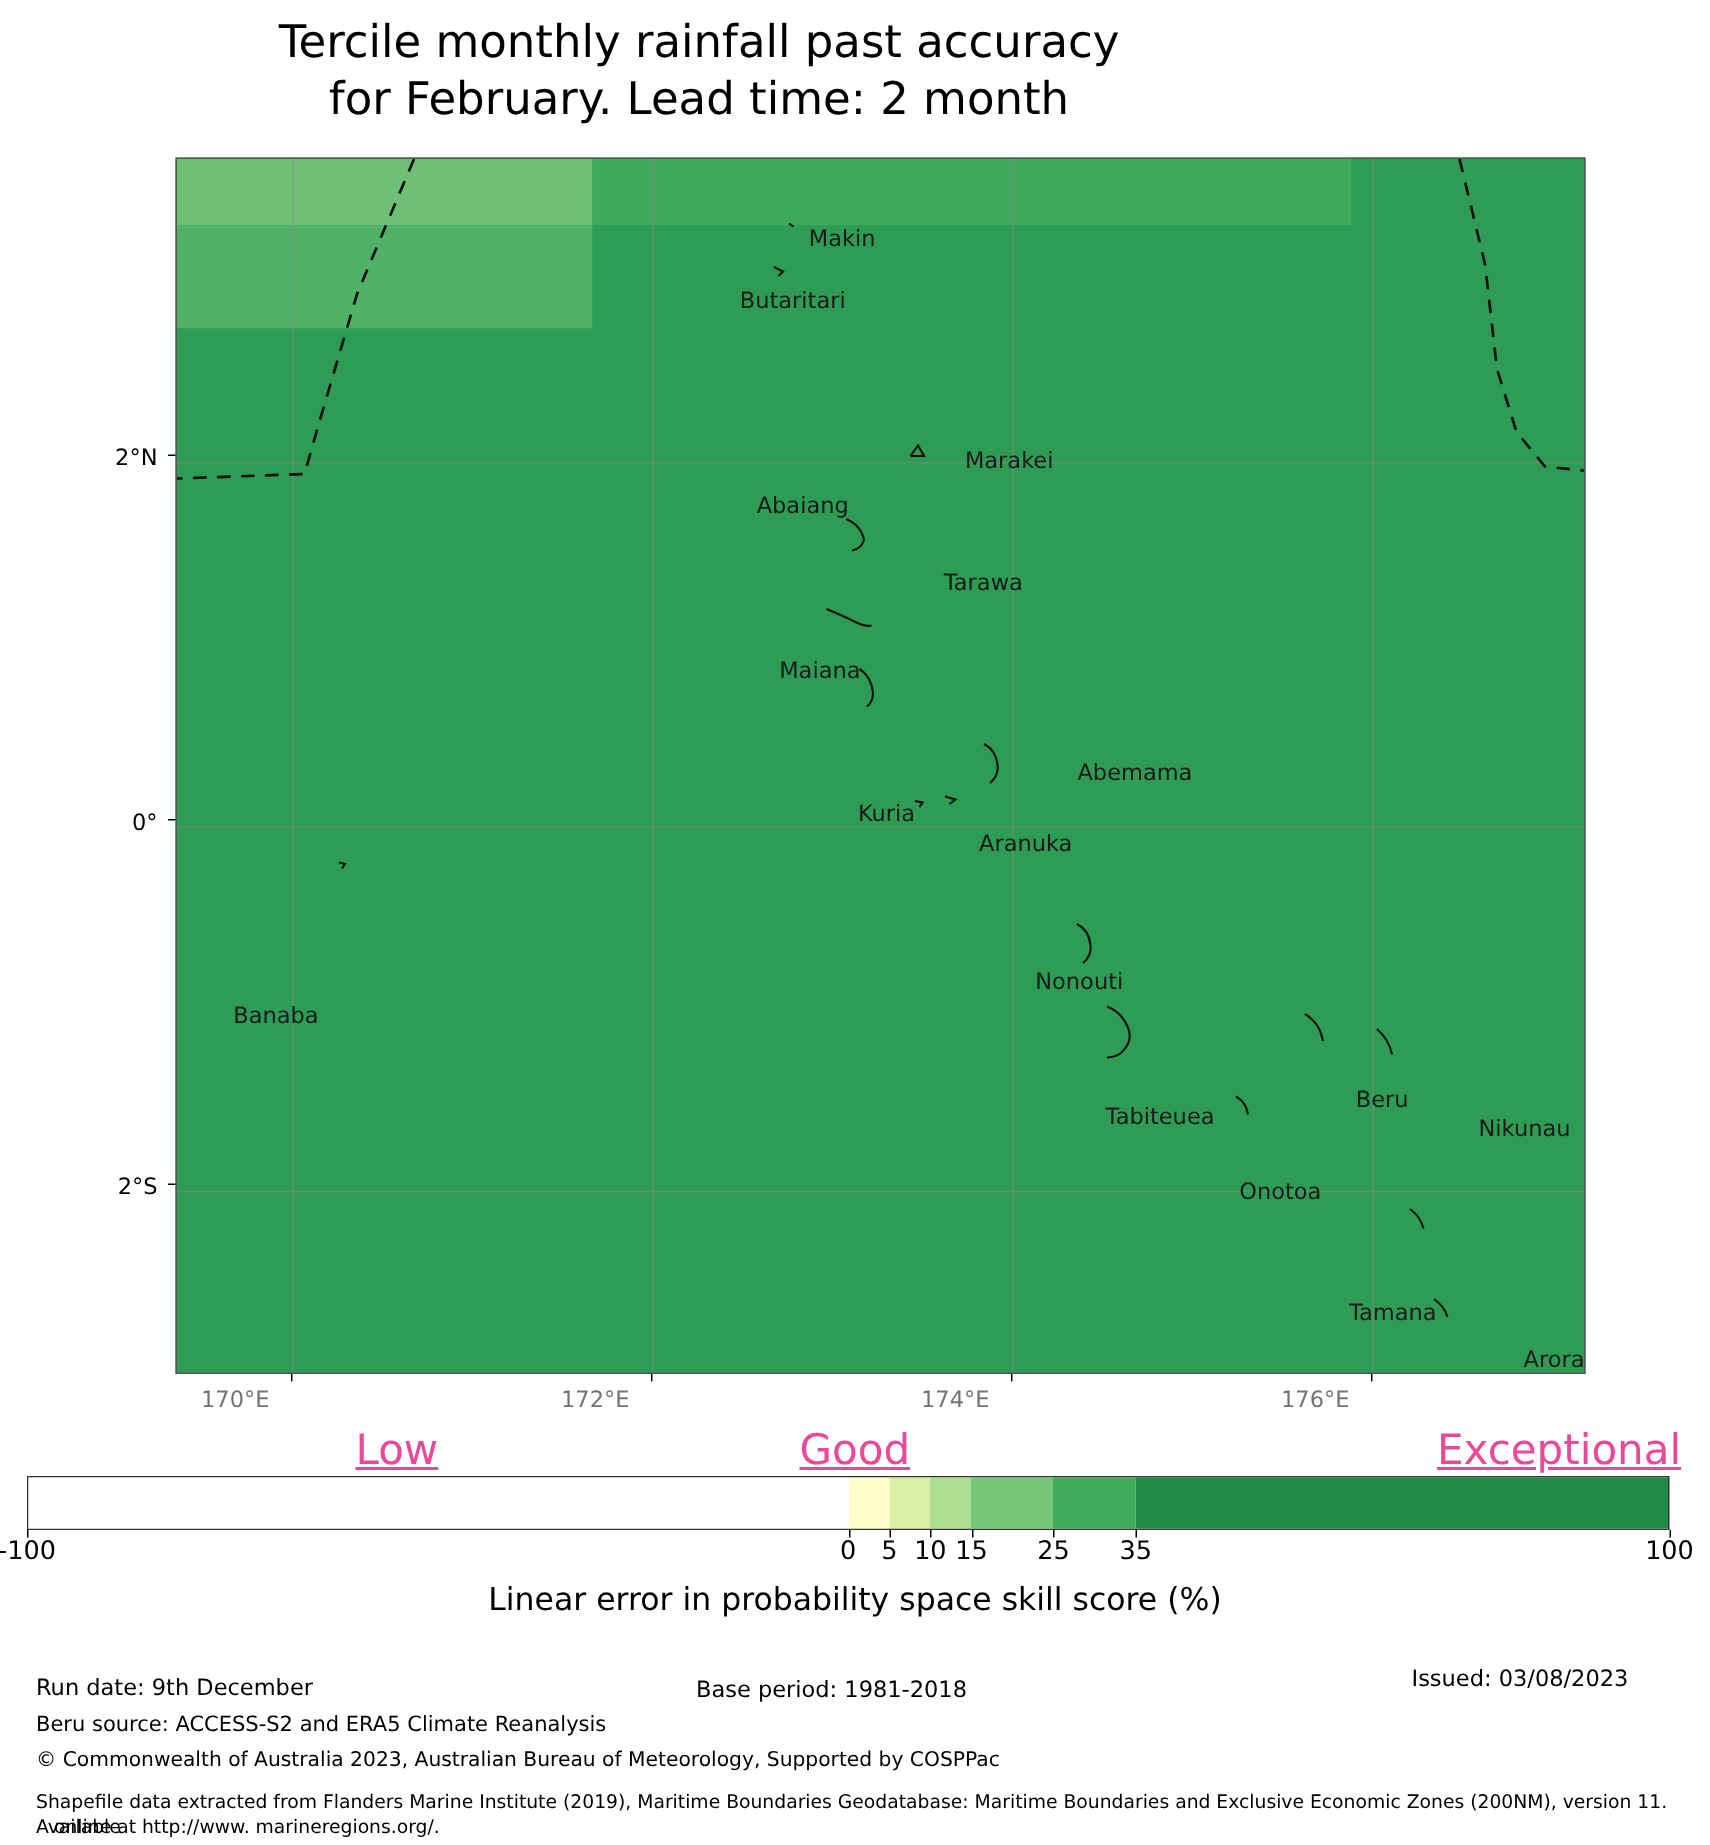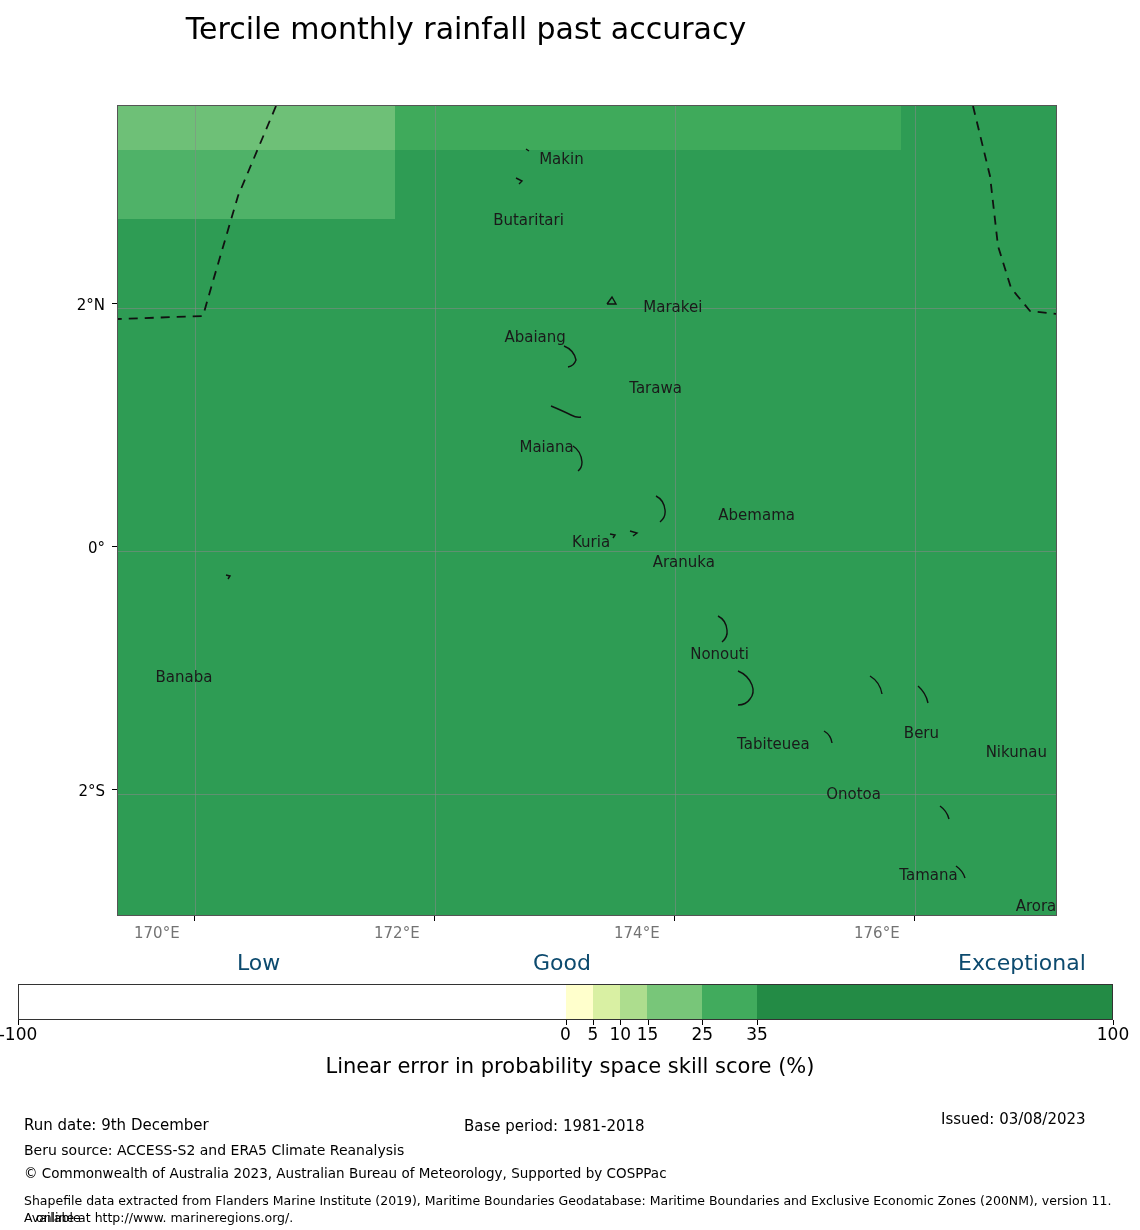--- a/index.html
+++ b/index.html
@@ -92,23 +92,24 @@
   .tickmark-y {
     position: absolute;
     height: 1px;
     width: 5px;
     background: #000;
   }
 
   
   .cat-label {
     position: absolute;
-    font-size: 22px;
-    color: #0c4a6e;
+    font-size: 28px;
+    color: #ec4899;
     white-space: nowrap;
+    text-decoration: underline;
   }
 
   
   #colorbar-wrap {
     position: absolute;
     left: 18px;
     top: 984px;
     width: 1095px;
     height: 36px;
     border: 1px solid #333;
@@ -147,20 +148,21 @@
     font-size: 12.5px;
     color: #000;
     line-height: 17px;
   }
 </style>
 </head>
 <body>
 
 <div class="title">
   <div>Tercile monthly rainfall past accuracy</div>
+  <div>for February. Lead time: 2 month</div>
 </div>
 
 <div id="map-area">
   <div class="cellgrid" id="cellgrid">
       <div class="cell" style="left: 0px; top: 0px; width: 276.71px; height: 44.495px; background: rgb(110, 192, 119);"></div>
       <div class="cell" style="left: 276.71px; top: 0px; width: 506.52px; height: 44.495px; background: rgb(63, 170, 91);"></div>
       <div class="cell" style="left: 783.23px; top: 0px; width: 154.77px; height: 44.495px; background: rgb(46, 156, 84);"></div>
       <div class="cell" style="left: 0px; top: 44.495px; width: 276.71px; height: 68.765px; background: rgb(79, 178, 104);"></div>
       <div class="cell" style="left: 276.71px; top: 44.495px; width: 661.29px; height: 68.765px; background: rgb(46, 156, 84);"></div>
       <div class="cell" style="left: 0px; top: 113.26px; width: 938px; height: 695.74px; background: rgb(46, 156, 84);"></div>
@@ -196,21 +198,21 @@
       <path d="M 800 580 q 8 7 10 17"></path>
       <path d="M 706 625 q 7 4 8 12"></path>
       <path d="M 822 700 q 7 5 9 13"></path>
       <path d="M 838 760 q 7 5 9 12"></path>
       <path d="M 108 469 l 4 1 l -2 3"></path>
     </g>
   </svg>
 
   <div id="island-labels">
       <div class="island-label" style="left: 421.162px; top: 44.495px;">Makin</div>
-      <div class="island-label" style="left: 375.2px; top: 84.945px; margin-top: 20px;">Butaritari</div>
+      <div class="island-label" style="left: 375.2px; top: 84.945px;">Butaritari</div>
       <div class="island-label" style="left: 525.28px; top: 191.733px;">Marakei</div>
       <div class="island-label" style="left: 386.456px; top: 222.475px; text-align: center;">Abaiang</div>
       <div class="island-label" style="left: 511.21px; top: 273.442px;">Tarawa</div>
       <div class="island-label" style="left: 401.464px; top: 331.69px;">Maiana</div>
       <div class="island-label" style="left: 600.32px; top: 399.646px;">Abemama</div>
       <div class="island-label" style="left: 453.992px; top: 427.152px;">Kuria</div>
       <div class="island-label" style="left: 534.66px; top: 446.568px;">Aranuka</div>
       <div class="island-label" style="left: 572.18px; top: 538.794px;">Nonouti</div>
       <div class="island-label" style="left: 37.52px; top: 562.255px;">Banaba</div>
       <div class="island-label" style="left: 619.08px; top: 628.593px;">Tabiteuea</div>

